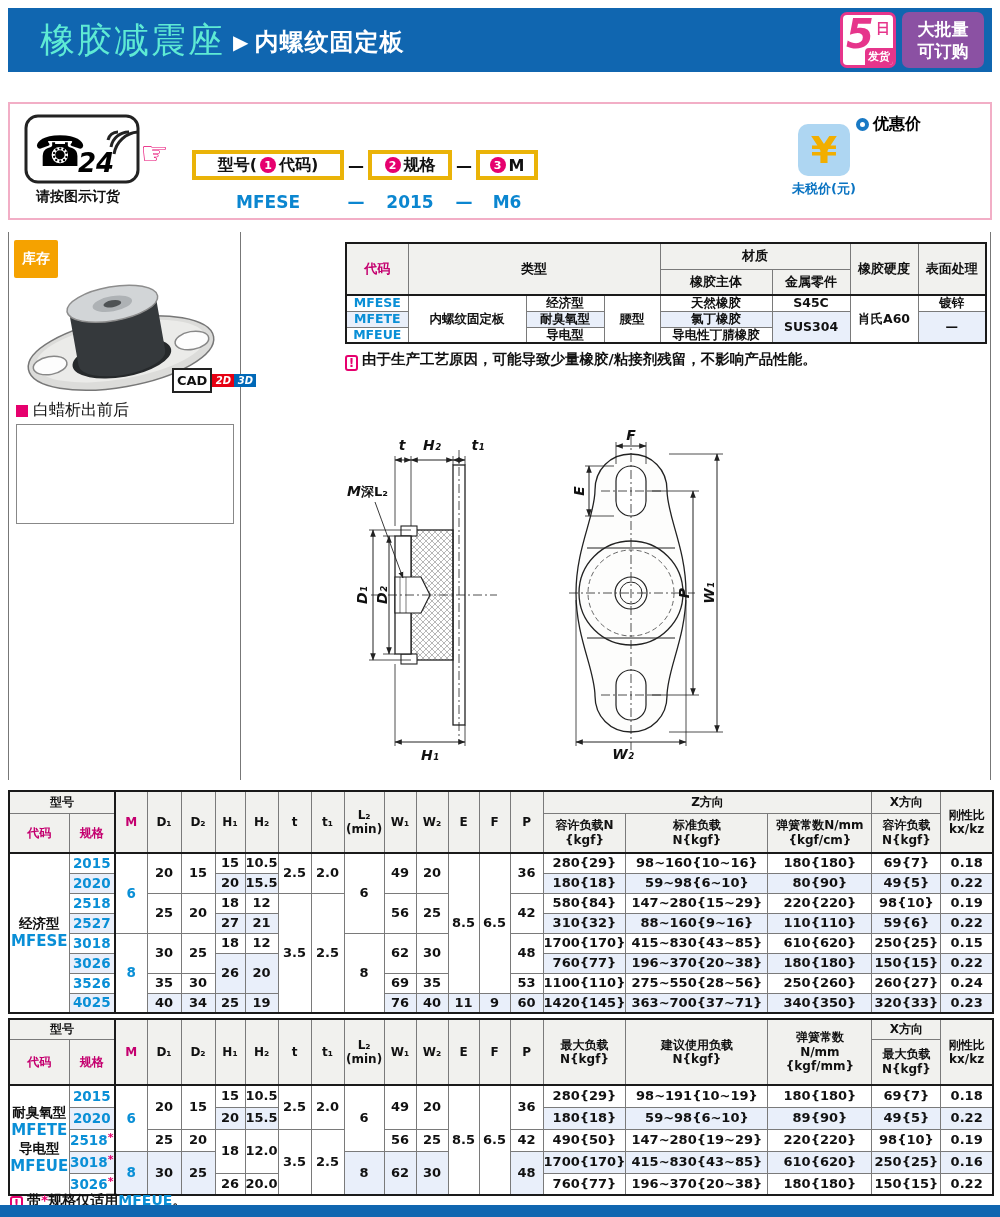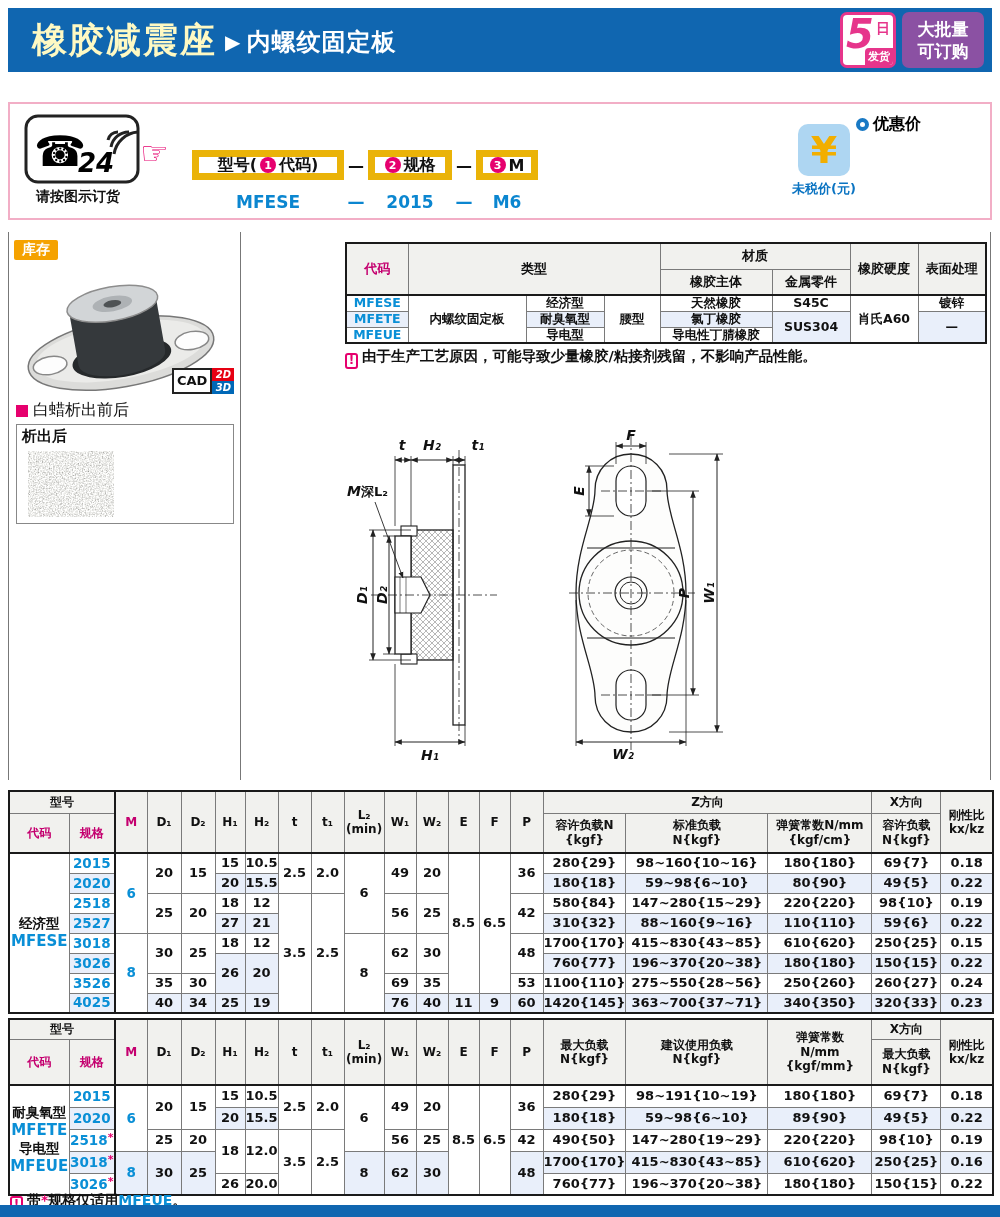--- a/index.html
+++ b/index.html
@@ -2,75 +2,75 @@
 <html><head>
 <meta charset="utf-8">
 <style>
   html,body{margin:0;padding:0}
   body{width:1000px;height:1217px;position:relative;background:#fff;
        font-family:"DejaVu Sans","Liberation Sans",sans-serif;color:#111;overflow:hidden}
   .abs{position:absolute}
 
   
   .hdr{left:8px;top:8px;width:984px;height:64px;background:#1066b0;display:flex;align-items:center}
-  .hdr-main{color:#fef9c3;font-weight:bold;font-size:35px;margin-left:24px;letter-spacing:2px}
+  .hdr-main{color:#5eead4;font-weight:normal;font-size:35px;margin-left:32px;letter-spacing:2px}
   .hdr-arrow{color:#fff;font-size:20px;margin:4px 6px 0 8px}
   .hdr-sub{color:#fff;font-weight:bold;font-size:24px;margin-top:4px;letter-spacing:1px}
   .b-day{position:absolute;right:96px;top:4px;width:56px;height:56px;background:#e6358b;border-radius:7px;padding:3px;box-sizing:border-box}
   .b-day-in{width:100%;height:100%;background:#fff;border-radius:4px;position:relative;overflow:hidden}
   .b5{position:absolute;left:3px;top:-4px;font-size:40px;font-weight:bold;font-style:italic;color:#e6358b}
   .bday{position:absolute;right:3px;top:5px;font-size:14px;font-weight:bold;color:#e6358b}
   .bfh{position:absolute;right:0;bottom:0;background:#e6358b;color:#fff;font-size:11px;font-weight:bold;padding:1px 3px;border-radius:4px 0 0 0}
   .b-bulk{position:absolute;right:8px;top:4px;width:82px;height:56px;background:#8b51a3;border-radius:7px;color:#fff;
           font-weight:bold;font-size:17px;display:flex;flex-direction:column;align-items:center;justify-content:center;line-height:1.3}
 
   
   .order{left:8px;top:102px;width:984px;height:118px;border:2px solid #f2aec6;box-sizing:border-box;background:#fff}
   .phone{position:absolute;left:14px;top:10px}
   .phone-cap{position:absolute;left:6px;top:84px;width:124px;text-align:center;font-weight:bold;font-size:14px}
   .hand{position:absolute;left:130px;top:30px;color:#e6006e;font-size:32px;font-weight:bold}
   .steps{position:absolute;left:182px;top:16px;font-size:15px;font-weight:bold}
   .stp{display:inline-flex;width:16px;height:16px;border-radius:50%;background:#e6006e;color:#fff;font-size:11px;font-weight:bold;
        align-items:center;justify-content:center;vertical-align:-2px}
   .mrow{position:absolute;left:182px;top:46px;display:flex;align-items:center}
-  .mbox{display:inline-flex;align-items:center;justify-content:center;height:30px;border:7px solid #eab308;
+  .mbox{display:inline-flex;align-items:center;justify-content:center;height:30px;border:4px solid #eab308;
         font-weight:bold;font-size:16px;background:#fff;gap:3px;box-sizing:border-box}
   .mdash{width:24px;text-align:center;font-weight:bold;font-size:16px}
   .exrow{position:absolute;left:182px;top:88px;display:flex;color:#0b86d0;font-weight:bold;font-size:17px}
   .exrow span{display:inline-block;text-align:center}
   .ytile{position:absolute;left:788px;top:20px;width:52px;height:52px;background:#aed6f2;border-radius:10px;
          display:flex;align-items:center;justify-content:center;font-size:38px;font-weight:bold;color:#f2ae00}
   .ycap{position:absolute;left:766px;top:76px;width:96px;text-align:center;color:#0b74c2;font-weight:bold;font-size:13px}
   .bullet-row{position:absolute;left:846px;top:10px;color:#000000;font-weight:bold;font-size:16px;display:flex;align-items:center;gap:4px}
   .bullet{width:13px;height:13px;border-radius:50%;border:4px solid #1979c4;box-sizing:border-box;background:#fff}
   .ptable{position:absolute;left:846px;top:34px;border-collapse:collapse}
   .ptable td{border:1px solid #444;font-size:12px;font-weight:bold;text-align:center;height:17px;padding:0 2px}
 
   
   .rails{left:8px;top:232px;width:983px;height:548px;border-left:1px solid #777;border-right:1px solid #777;box-sizing:border-box}
   .vline{left:240px;top:232px;height:548px;border-left:1px solid #777}
-  .stock{left:14px;top:240px;background:#f5a200;color:#fff;font-weight:bold;font-size:14px;padding:1px 8px;border-radius:2px}
-  .cadb{left:172px;top:368px;display:flex;}
+  .stock{left:14px;top:240px;background:#f5a200;color:#fff;font-weight:bold;font-size:14px;padding:10px 8px;border-radius:2px}
+  .cadb{left:172px;top:368px;display:flex;align-items:center}
   .cad-txt{border:2px solid #222;background:#fff;font-weight:bold;font-size:13px;padding:3px 3px;letter-spacing:0}
-  .cad-col{display:flex;flex-direction:column}
+  .cad-col{display:flex;}
   .cad2,.cad3{width:22px;height:13px;color:#fff;font-size:10px;font-weight:bold;display:flex;align-items:center;justify-content:center;font-style:italic}
   .cad2{background:#e60012}.cad3{background:#0068b7}
 
   .waxh{left:16px;top:400px;display:flex;align-items:center;gap:5px;font-weight:normal;font-size:16px}
   .waxsq{width:12px;height:12px;background:#e6006e;display:inline-block}
   .waxbox{left:16px;top:424px;width:218px;height:100px;border:1px solid #888;display:flex;box-sizing:border-box}
   .waxcell{width:50%;position:relative;box-sizing:border-box}
   .waxcell+.waxcell{border-left:1px solid #888}
   .waxlab{position:absolute;left:5px;top:2px;font-weight:bold;font-size:15px}
   .waximg{position:absolute;left:11px;top:26px;width:86px;height:66px}
   .darkimg{background:#47474b}
 
   
   .mtwrap{left:345px;top:242px}
-  .notes{left:345px;top:346px;font-size:14.5px;font-weight:bold;line-height:21px}
+  .notes{left:345px;top:346px;font-size:14.5px;font-weight:bold;line-height:26px}
   .nicon{display:inline-flex;width:13px;height:16px;border:2px solid #e6006e;color:#e6006e;border-radius:3px;font-size:12px;font-weight:bold;
          align-items:center;justify-content:center;margin-right:4px;vertical-align:-3px;box-sizing:border-box}
 
   
   table.spec{border-collapse:collapse;table-layout:fixed;border:2px solid #1a1a1a;background:#fff}
   .spec th,.spec td{border:1px solid #7a7a7a;text-align:center;vertical-align:middle;padding:0;font-weight:bold;overflow:hidden}
   .spec th{background:#f1f1ee;font-size:12px;white-space:pre-line;line-height:1.2;font-weight:bold}
   .spec td{font-size:13px;line-height:1.1}
   .spec tbody tr:first-child td{border-top:2px solid #1a1a1a}
   .thick-r{border-right:2px solid #1a1a1a !important}
@@ -200,36 +200,20 @@
     <span class="cad2">2D</span>
     <span class="cad3">3D</span>
   </span>
 </div>
 
 <div class="abs waxh">
   <span class="waxsq"></span>
   <span>白蜡析出前后</span>
 </div>
 <div class="abs waxbox">
-  <div class="waxcell">
-    <div class="waxlab">析出后</div>
-    <svg class="waximg" width="86" height="66">
-      <filter id="nz" x="0" y="0" width="100%" height="100%">
-        <feTurbulence type="fractalNoise" baseFrequency="0.7" numOctaves="3" seed="7"></feTurbulence>
-        <feColorMatrix type="saturate" values="0"></feColorMatrix>
-        <feComponentTransfer>
-          <feFuncR type="linear" slope="1.6" intercept="0.05"></feFuncR>
-          <feFuncG type="linear" slope="1.6" intercept="0.05"></feFuncG>
-          <feFuncB type="linear" slope="1.6" intercept="0.03"></feFuncB>
-          <feFuncA type="linear" slope="0" intercept="1"></feFuncA>
-        </feComponentTransfer>
-      </filter>
-      <rect width="86" height="66" filter="url(#nz)"></rect>
-    </svg>
-  </div>
 </div>
 
 <div class="abs mtwrap">
   <table class="spec" id="mt">
       <colgroup>
         <col style="width: 62px;">
         <col style="width: 118px;">
         <col style="width: 78px;">
         <col style="width: 56px;">
         <col style="width: 112px;">

